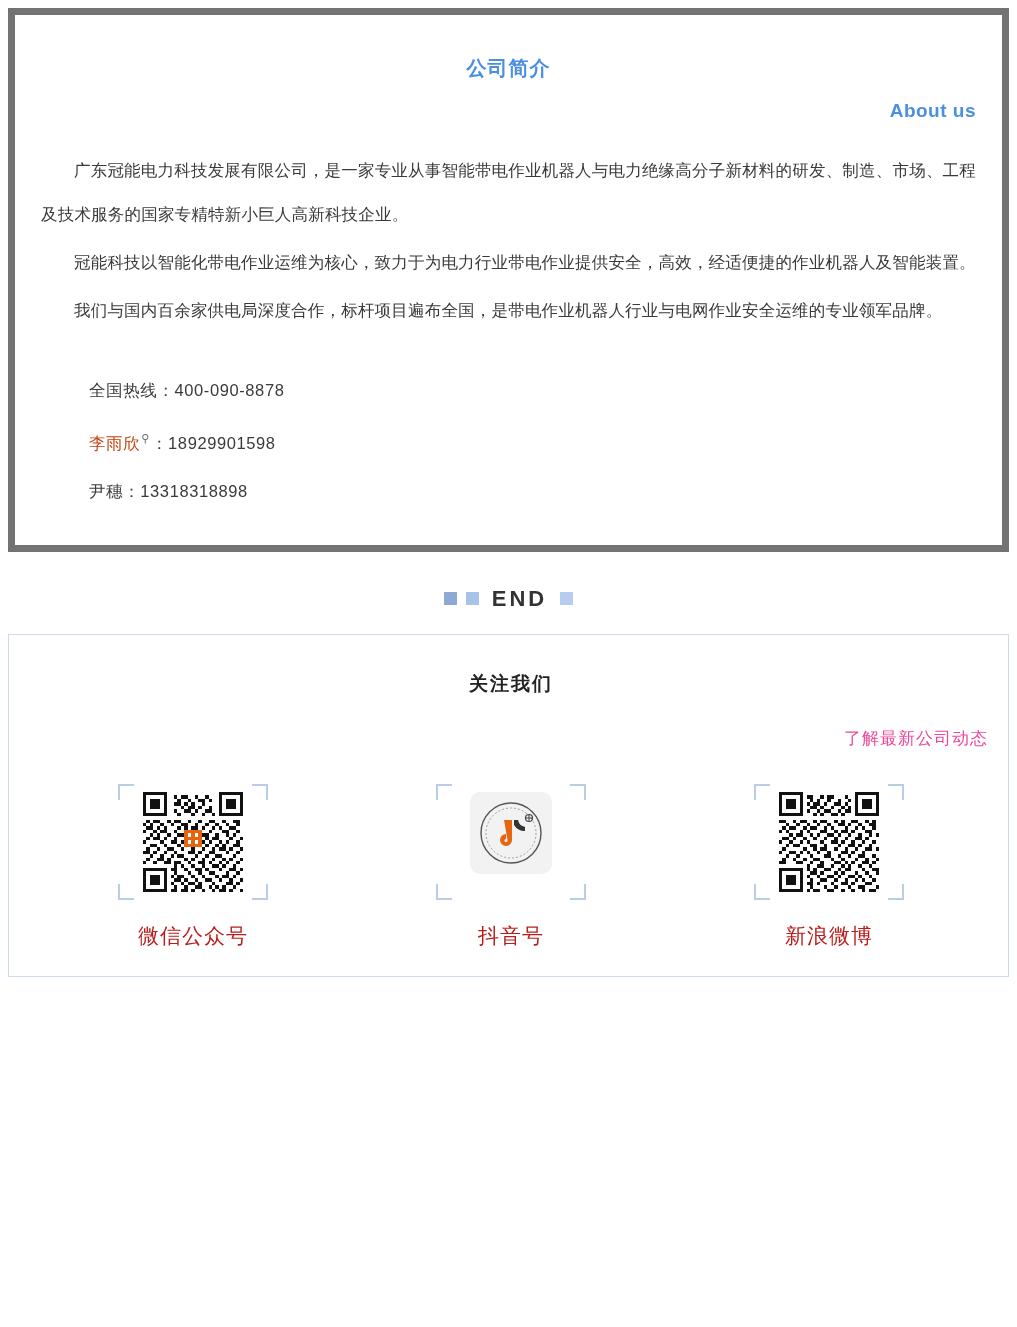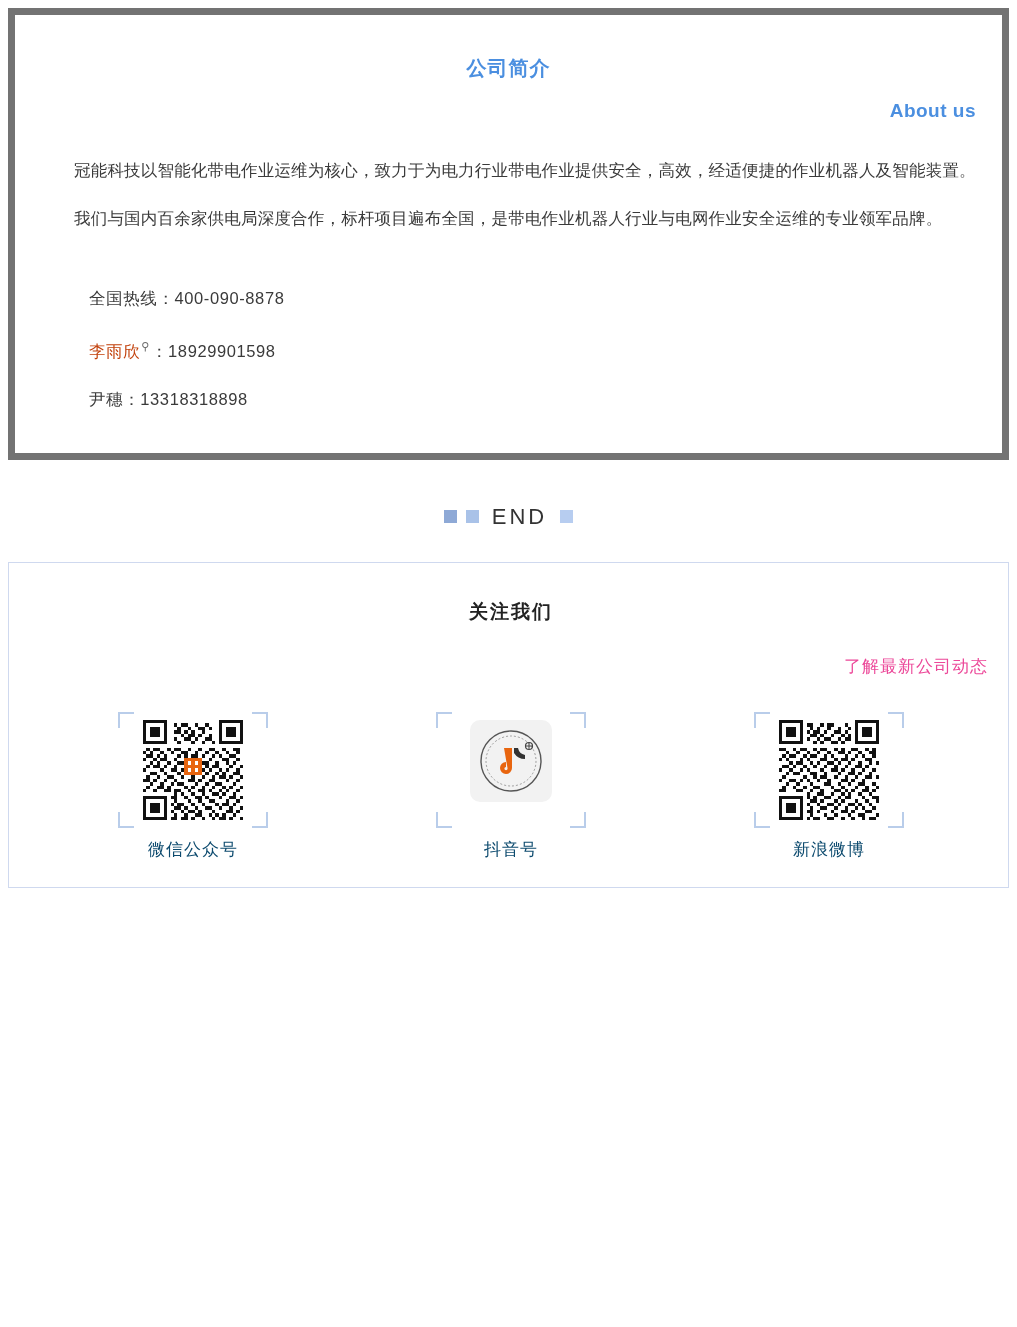--- a/index.html
+++ b/index.html
@@ -92,21 +92,22 @@
     height: 13px;
     display: inline-block;
   }
   .sq.dark { background: #8ea9d6; }
   .sq.mid { background: #a9c2e8; }
   .sq.light { background: #b7cdf0; }
   .end-text {
     font-size: 22px;
     letter-spacing: 3px;
     color: #333333;
-    margin: 10px 4px;
+    margin: 0 4px;
+    font-weight: bold;
   }
 
   
   .follow-card {
     margin: 0 8px 8px 8px;
     border: 1px solid #cfd9ef;
     box-sizing: border-box;
     padding: 36px 20px 26px 25px;
     background: #ffffff;
   }
@@ -154,23 +155,23 @@
   .corner.br { bottom: 0; right: 0; border-bottom-width: 2px; border-right-width: 2px; }
   .qr-img {
     position: absolute;
     top: 8px;
     left: 50%;
     transform: translateX(-50%);
     width: 100px;
     height: 100px;
   }
   .qr-caption {
-    margin-top: 10px;
-    font-size: 17px;
-    color: #0c4a6e;
+    margin-top: 22px;
+    font-size: 21px;
+    color: #b91c1c;
     letter-spacing: 1px;
   }
   .douyin-logo {
     position: absolute;
     top: 8px;
     left: 50%;
     transform: translateX(-50%);
     width: 82px;
     height: 82px;
     border-radius: 10px;
@@ -182,20 +183,21 @@
 </style>
 </head>
 <body>
 
 <div class="page">
 
   <div class="about-card">
     <div class="about-title">公司简介</div>
     <div class="about-subtitle">About us</div>
 
+    <p class="para">广东冠能电力科技发展有限公司，是一家专业从事智能带电作业机器人与电力绝缘高分子新材料的研发、制造、市场、工程及技术服务的国家专精特新小巨人高新科技企业。</p>
     <p class="para">冠能科技以智能化带电作业运维为核心，致力于为电力行业带电作业提供安全，高效，经适便捷的作业机器人及智能装置。</p>
 
 
     <p class="para">我们与国内百余家供电局深度合作，标杆项目遍布全国，是带电作业机器人行业与电网作业安全运维的专业领军品牌。</p>
 
     <div class="contacts">
       <div class="contact-line"><span>全国热线：</span><span>400-090-8878</span></div>
 
 
       <div class="contact-line"><span class="name-link">李雨欣</span><span class="search-sup">⚲</span><span>：</span><span>18929901598</span></div>

